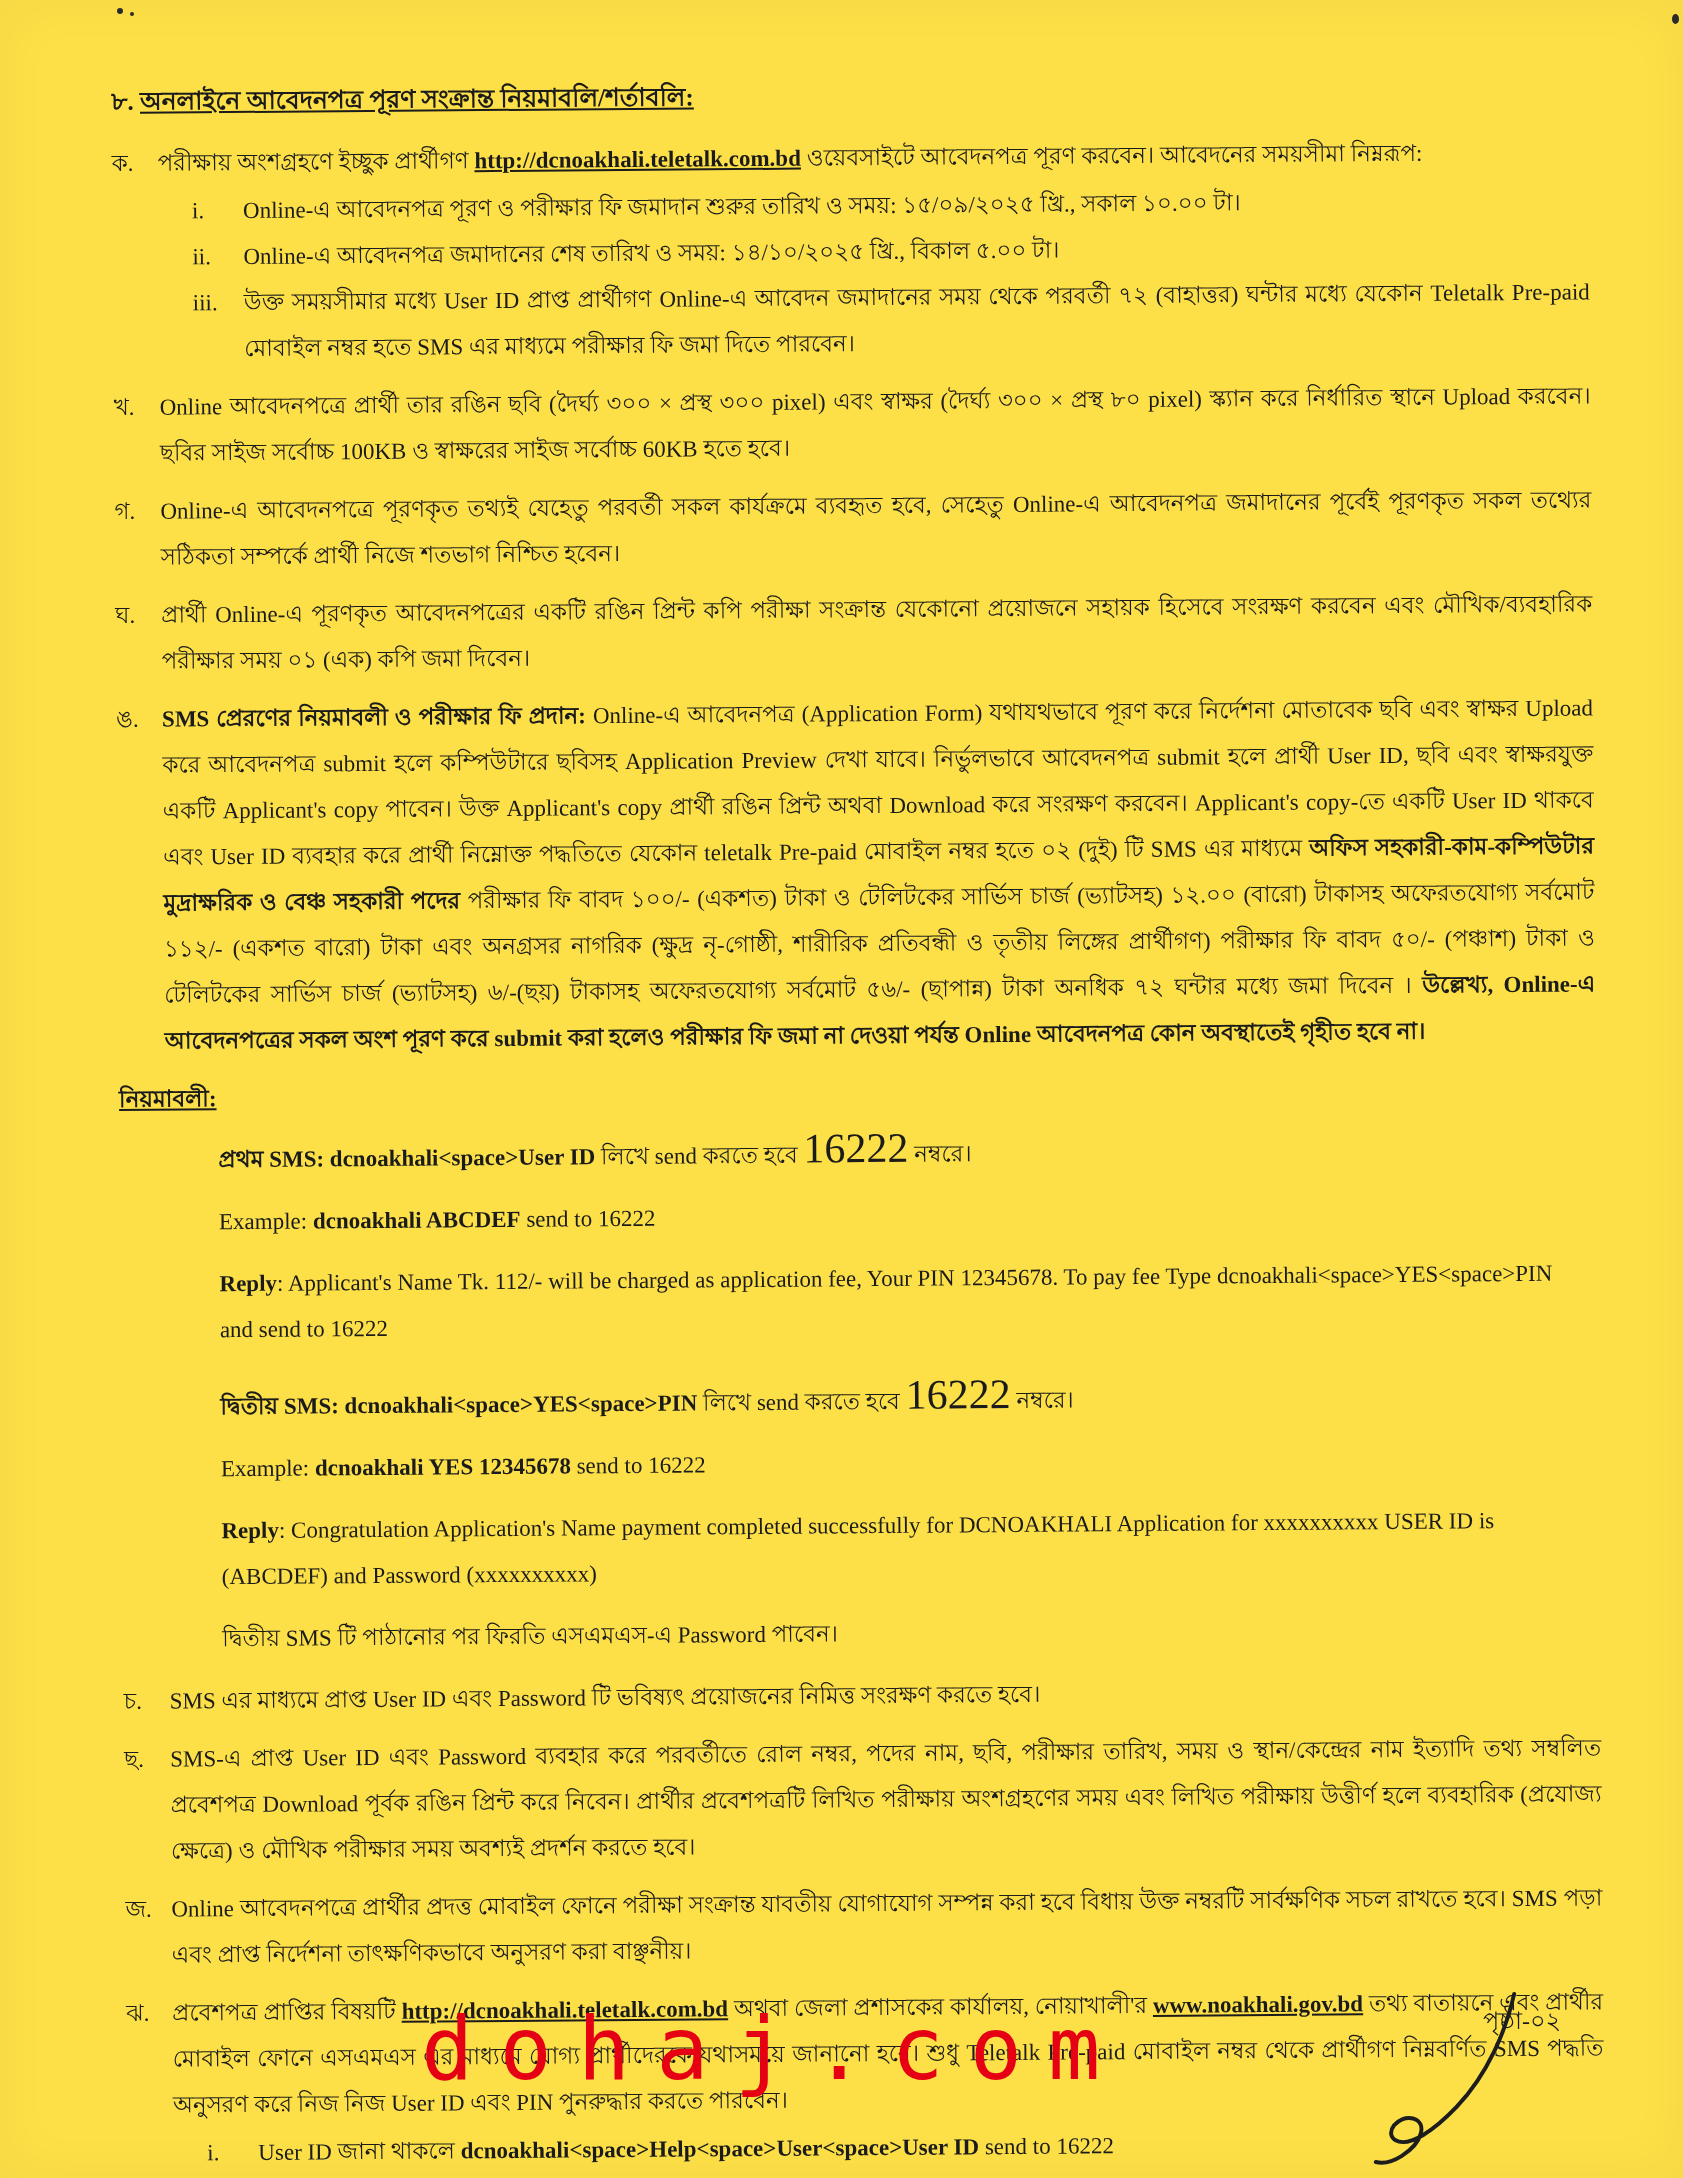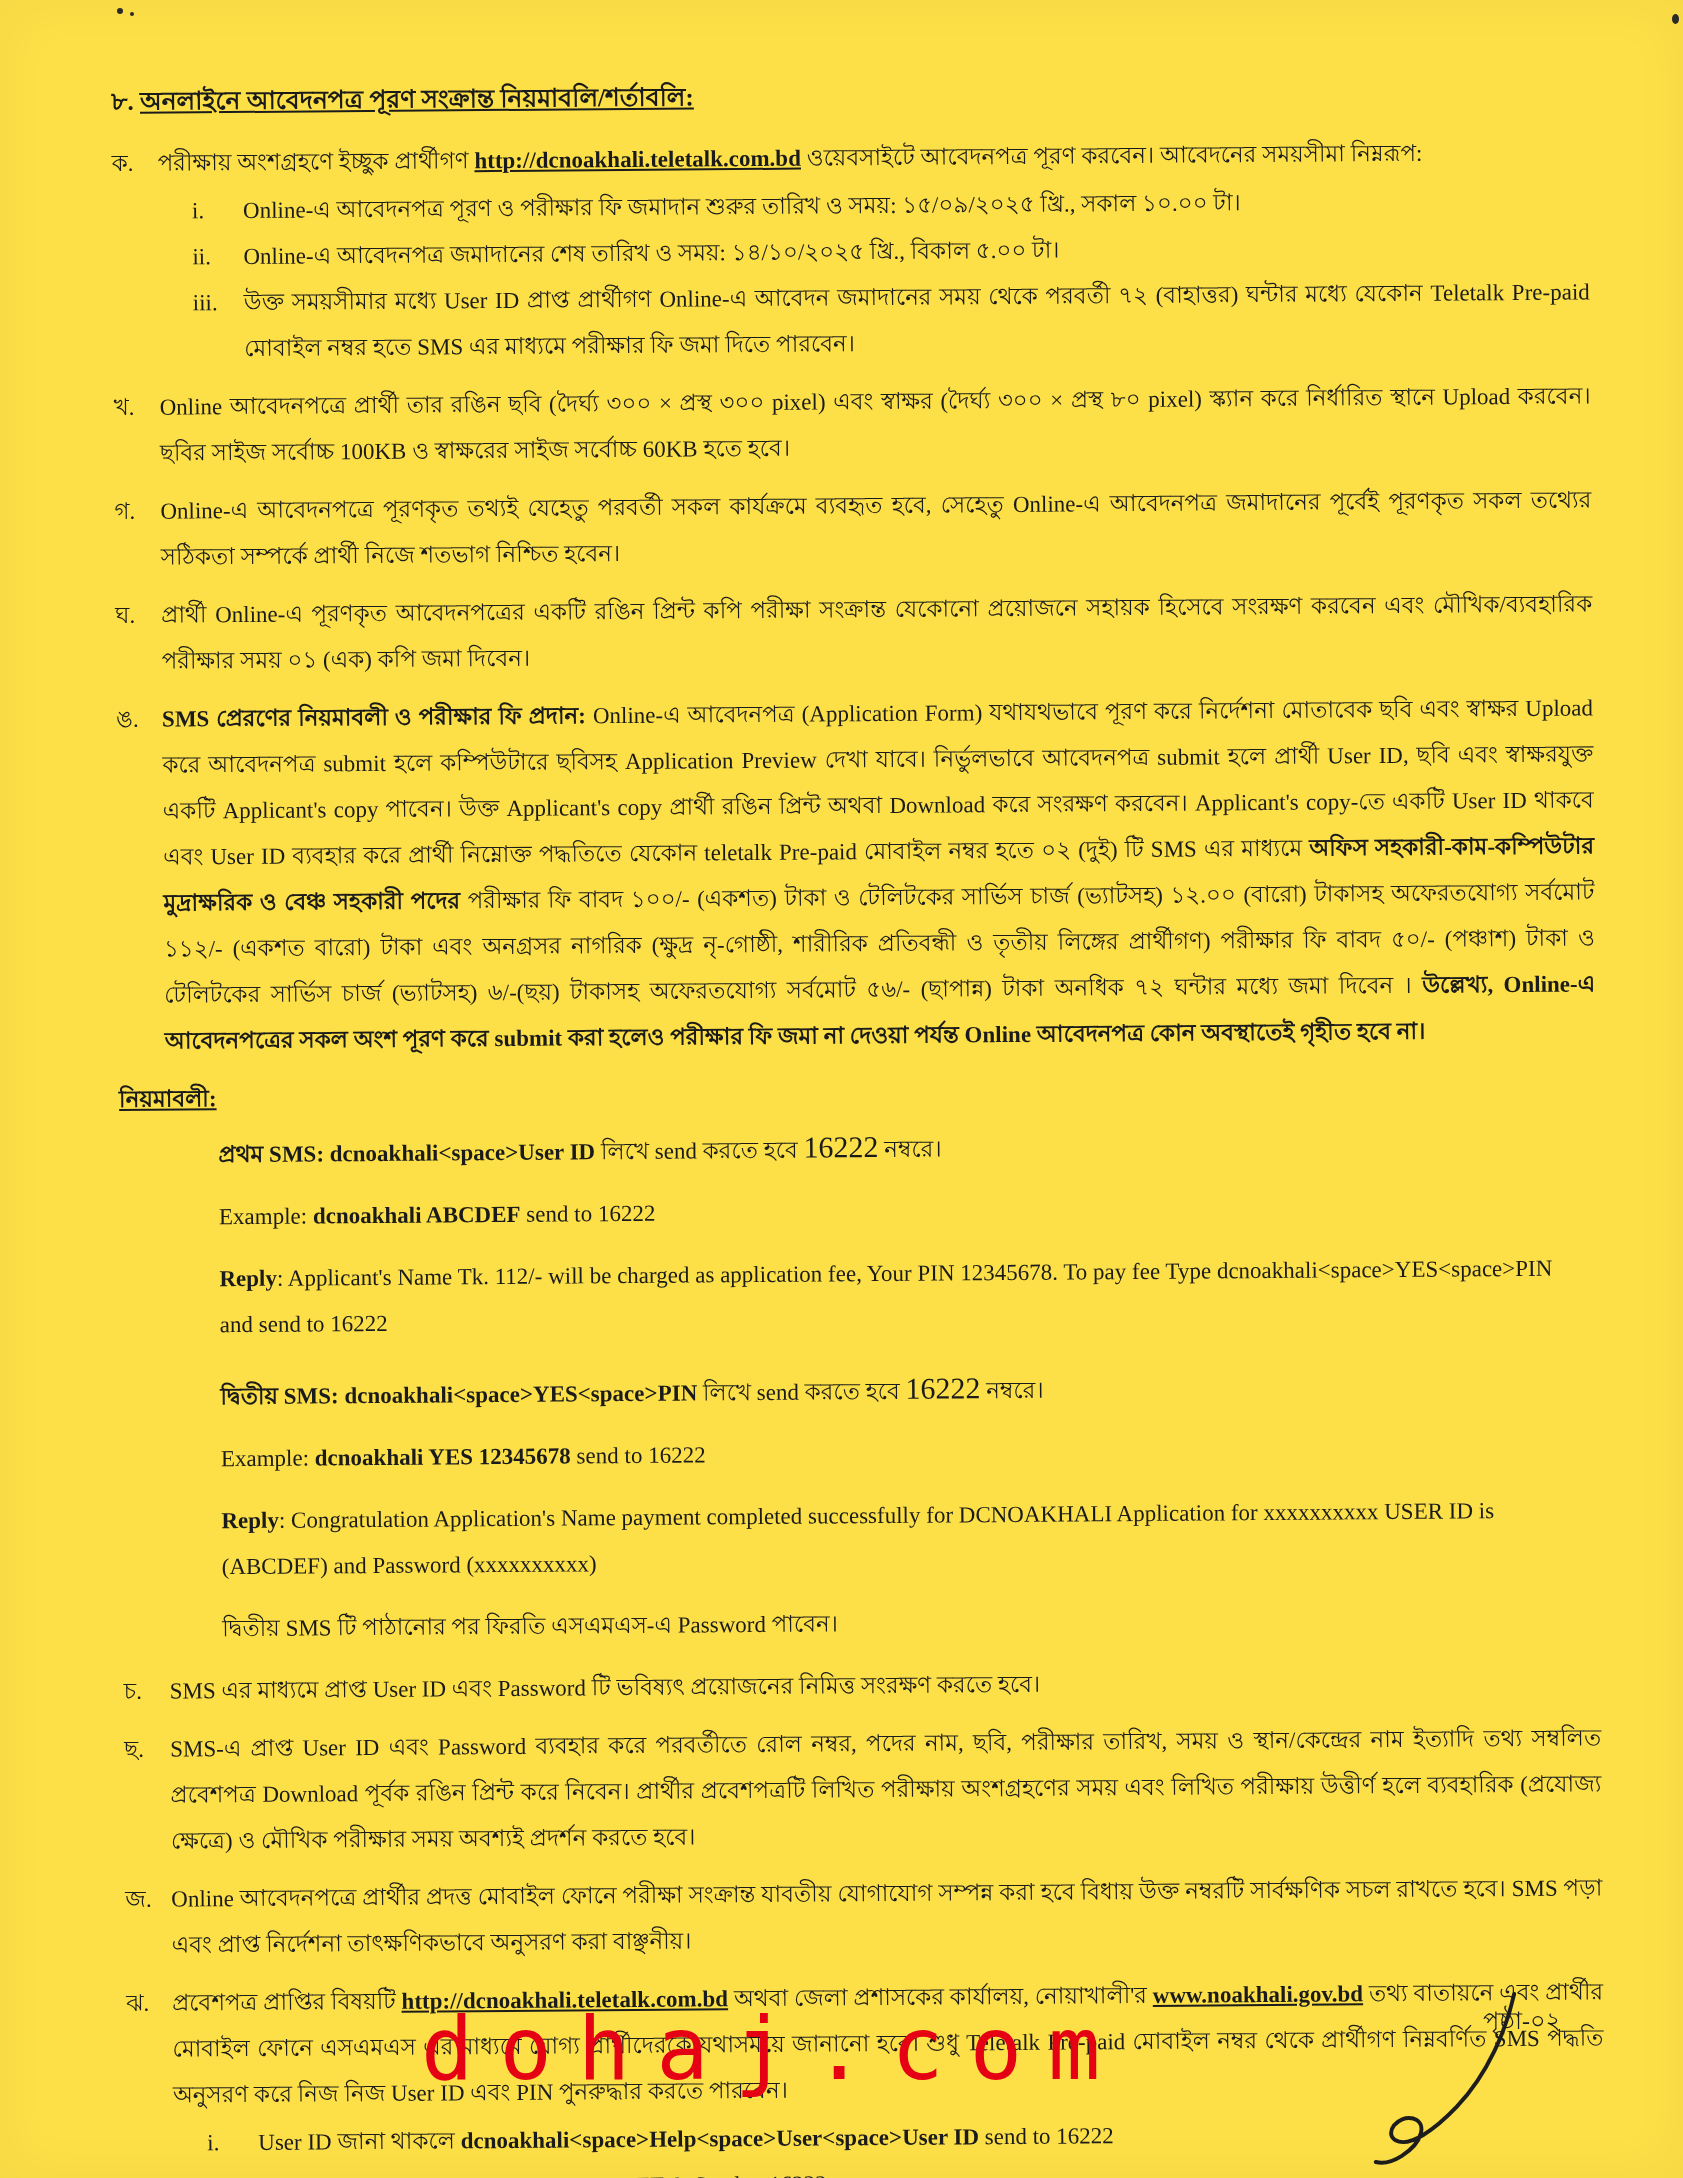--- a/index.html
+++ b/index.html
@@ -27,21 +27,21 @@
   .bdy{flex:1;text-align:justify;}
   .subs{margin:2px 0 0 0;}
   .sub{display:flex;padding-left:34px;}
   .snum{flex:0 0 51px;}
   .stext{flex:1;text-align:justify;}
   .url{font-weight:bold;text-decoration:underline;color:#1b1b1b;}
   .b{font-weight:bold;}
   .sec-head{font-weight:bold;text-decoration:underline;margin:6px 0 10px 0;}
   .smsblock{padding-left:99px;padding-right:40px;}
   .smsline{margin:0 0 16px 0;text-align:left;}
-  .n16{font-size:30px;line-height:1;}
+  .n16{font-size:42px;line-height:1;}
   .watermark{
     position:absolute;left:421px;top:1998px;
     font-family:"DejaVu Sans Mono","Liberation Mono",monospace;
     font-size:87px;letter-spacing:26px;color:#e60014;
     font-weight:400;white-space:nowrap;
   }
   .pagenum{
     position:absolute;left:1483px;top:2002px;font-size:24px;text-align:center;
   }
   .penmark{position:absolute;left:1358px;top:1988px;}

